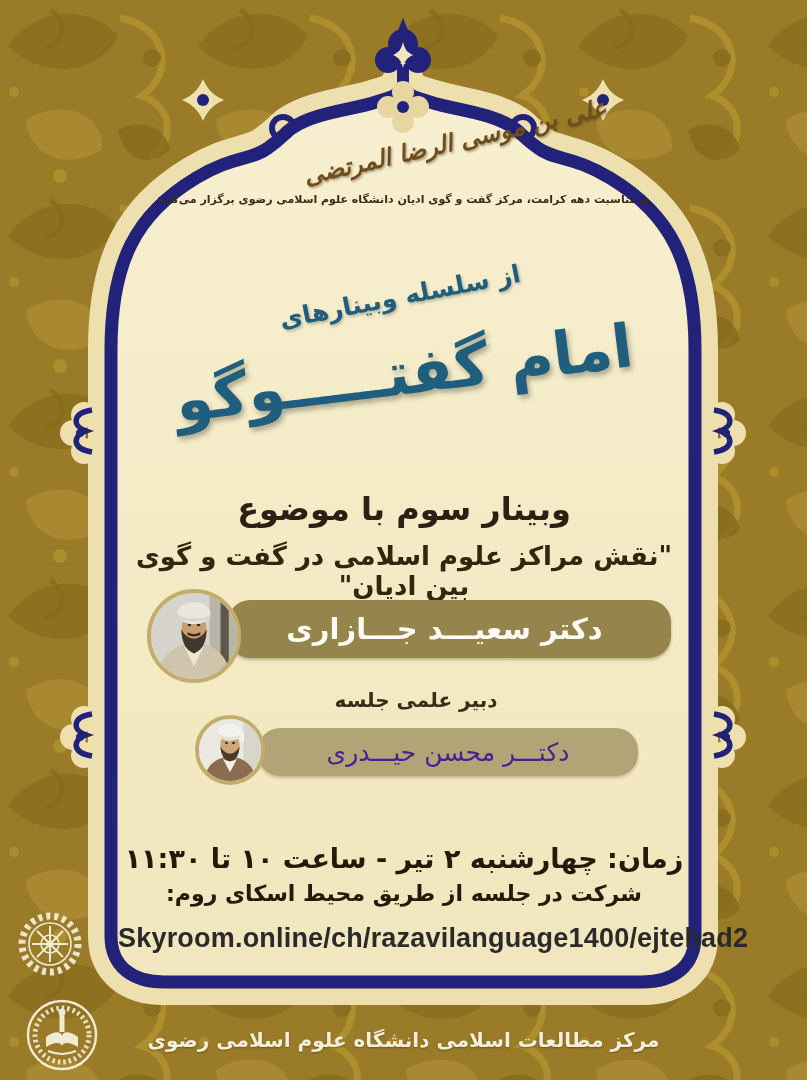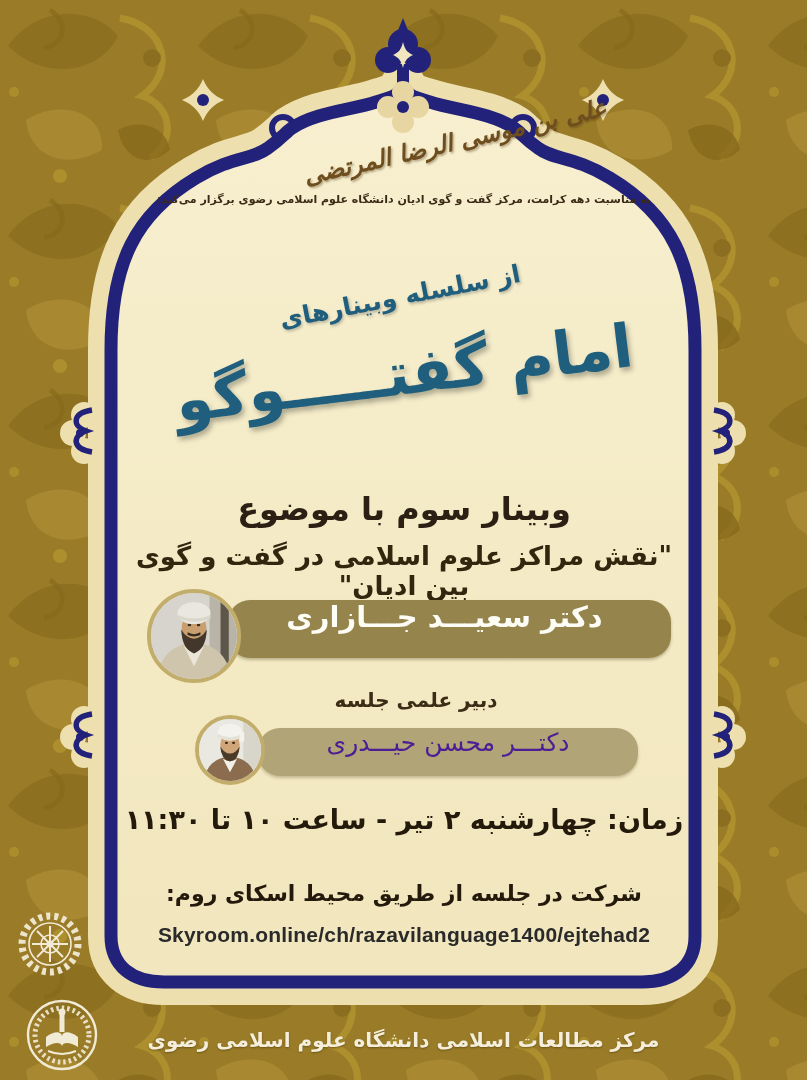--- a/index.html
+++ b/index.html
@@ -31,33 +31,33 @@
   .topic-line{top:541px; font-size:26px; font-weight:700; color:#33260e;}
   .photo-ring{
     position:absolute; border-radius:50%; overflow:hidden;
     border:4px solid #c3ad6b; box-sizing:border-box; background:#ddd;
   }
   .photo-ring svg{display:block;}
   .ph1{left:147px; top:589px; width:94px; height:94px;}
   .ph2{left:195px; top:715px; width:70px; height:70px;}
   .name-bar{
     position:absolute; border-radius:22px; display:flex;
-    align-items:flex-start; justify-content:center;
+    align-items:center; justify-content:center;
   }
   .bar1{left:228px; top:600px; width:443px; height:58px; background:#95854d;
         box-shadow:0 2px 3px rgba(90,75,35,.35);}
   .bar1 .nm{color:#fdfcf5; font-size:29px; font-weight:700; direction:rtl; padding-right:10px;}
   .bar2{left:258px; top:728px; width:380px; height:48px; background:#b1a577;
         box-shadow:0 2px 3px rgba(90,75,35,.3);}
   .bar2 .nm{color:#4c1d95; font-size:25px; font-weight:400; direction:rtl;}
   .moderator-label{top:688px; font-size:20px; font-weight:700; color:#3b2d15;}
-  .time-line{top:804px; font-size:27px; font-weight:700; color:#241a0c;}
+  .time-line{top:843px; font-size:27px; font-weight:700; color:#241a0c;}
   .platform-line{top:881px; font-size:22px; font-weight:700; color:#241a0c;}
   .url-line{
-    top:923px; direction:ltr; font-size:21px; font-weight:700; color:#2a2a2a;
+    top:923px; direction:ltr; font-size:27px; font-weight:700; color:#2a2a2a;
     font-family:"Liberation Sans","DejaVu Sans",sans-serif; letter-spacing:.2px;
   }
   .footer-line{top:1028px; font-size:20px; font-weight:700; color:#f4eedb;
     text-shadow:0 1px 2px rgba(80,60,10,.6);}
   .logo{position:absolute;}
   .logo1{left:15px; top:909px;}
   .logo2{left:22px; top:995px;}
 </style>
 </head>
 <body>

